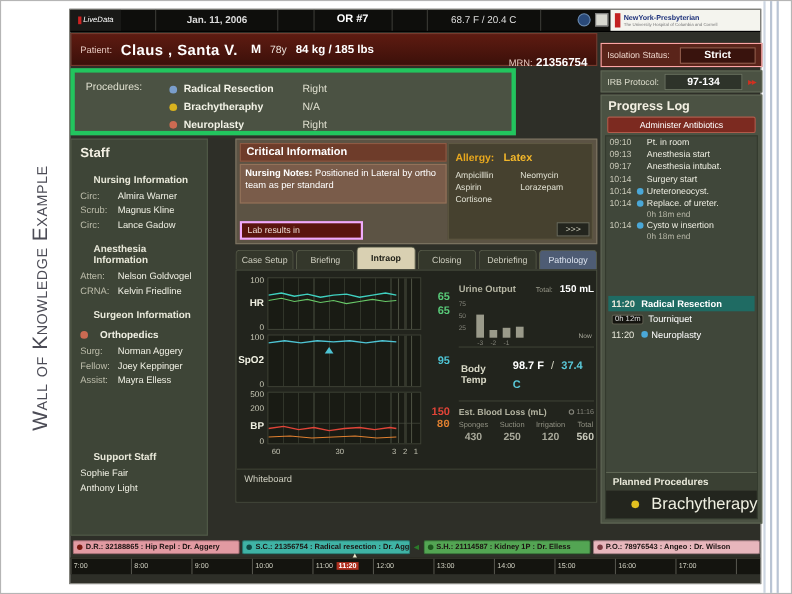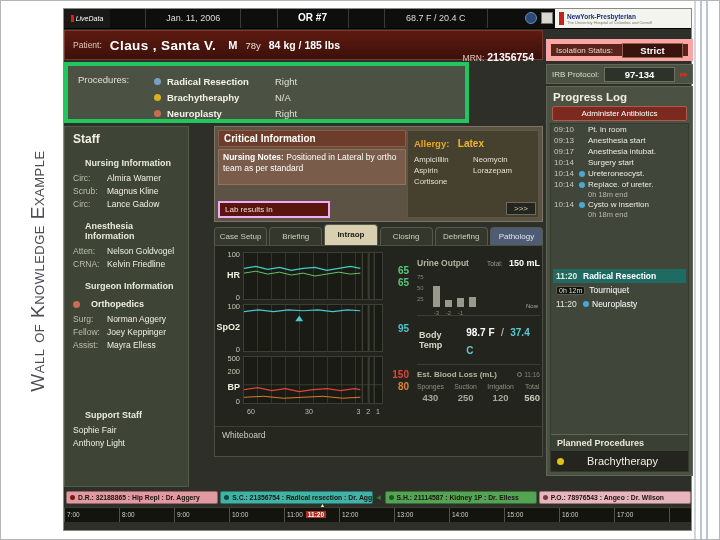--- a/index.html
+++ b/index.html
@@ -14,21 +14,21 @@
   .screen{position:absolute;left:62px;top:7px;width:629px;height:523px;background:#2e2f28;
           border:1px solid #8a8a84;box-sizing:border-box;color:#e6e6da;}
   .screen *{box-sizing:border-box;}
   
   .top-bar{position:absolute;left:0;top:0;width:100%;height:20px;background:#0e0e0c;
            border-bottom:1px solid #000;display:flex;align-items:stretch;}
   .logo-box{width:46px;display:flex;align-items:center;justify-content:center;background:#191917;}
   .logo-txt{font-size:7px;font-style:italic;color:#fff;border-left:3px solid #c22;padding-left:2px;}
   .tb-seg{border-left:1px solid #3a3a36;border-right:1px solid #3a3a36;text-align:center;
           font-size:9px;color:#ddd;line-height:18px;}
-  .tb-date{width:96px;} .tb-or{width:72px;font-weight:bold;font-size:10px;color:#fff;}
+  .tb-date{width:112px;font-weight:bold;} .tb-or{width:72px;font-weight:bold;font-size:10px;color:#fff;}
   .tb-temp{width:104px;}
   .tb-sp{flex:1;}
   .tb-icon{width:12px;height:12px;margin:3px 2px;display:inline-block;}
   .cam{background:#2a4a7a;border-radius:50%;border:1px solid #6a8ab0;}
   .win{background:#d8d8d0;border:1px solid #777;}
   .nyp-box{width:136px;background:#f4f4ee;display:flex;align-items:center;gap:3px;padding:1px 4px;}
   .nyp-mark{width:5px;height:13px;background:#c32222;}
   .nyp-name{font-size:6.5px;font-weight:bold;color:#1b2f7a;line-height:7px;}
   .nyp-sub{font-size:4px;color:#777;line-height:5px;}
   
@@ -37,21 +37,21 @@
                display:flex;align-items:center;padding:0 8px;gap:8px;}
   .pb-label{font-size:8.5px;color:#e5c8bf;}
   .pb-name{font-size:13.5px;font-weight:bold;color:#fff;letter-spacing:.4px;}
   .pb-sex{font-size:11px;font-weight:bold;color:#fff;margin-left:4px;}
   .pb-age{font-size:9.5px;color:#e8ddd5;}
   .pb-weight{font-size:10.5px;font-weight:bold;color:#fff;}
   .pb-mrn{margin-left:auto;font-size:8.5px;color:#e5c8bf;margin-top:24px;}
   .pb-mrn b{font-size:10.5px;color:#fff;margin-left:3px;}
   
   .iso-row{position:absolute;left:482px;top:30px;width:147px;height:22px;background:#5a241a;
-           border:5px solid #fca5a5;display:flex;align-items:center;gap:9px;padding:0 5px;}
+           border:1px solid #fca5a5;display:flex;align-items:center;gap:9px;padding:0 5px;}
   .iso-label{font-size:8px;color:#ecd4ca;}
   .iso-val{flex:1;background:#39130d;border:1px solid #96604e;color:#fff;font-weight:bold;
            font-size:9.5px;text-align:center;padding:1px 0;}
   .irb-row{position:absolute;left:482px;top:55px;width:147px;height:20px;background:#4b5243;
            border:1px solid #5e6654;display:flex;align-items:center;gap:5px;padding:0 5px;}
   .irb-label{font-size:8px;color:#dcdccc;}
   .irb-val{flex:1;background:#2e332a;border:1px solid #6a7260;color:#fff;font-weight:bold;
            font-size:9.5px;text-align:center;padding:1px 0;}
   .irb-more{color:#d03020;font-size:9px;letter-spacing:-1px;}
   
@@ -109,21 +109,21 @@
   .vaxis .vt{position:absolute;top:-2px;right:3px;}
   .vaxis .vm{position:absolute;top:11px;right:3px;}
   .vaxis .vn{position:absolute;top:18px;right:3px;font-size:9px;font-weight:bold;color:#f0f0e2;}
   .vaxis .vn.lo{top:26px;}
   .vaxis .vb{position:absolute;bottom:-2px;right:3px;}
   .vplot{width:140px;height:48px;background:#191b14;border:1px solid #3c4034;position:relative;
          background-image:repeating-linear-gradient(90deg,transparent 0 13px,#31352a 13px 14px);}
   .vplot svg{position:absolute;left:0;top:0;width:100%;height:100%;}
   .vvals{width:30px;display:flex;flex-direction:column;justify-content:center;align-items:flex-end;
          padding-right:4px;font-size:10px;font-weight:bold;gap:1px;}
-  .g{color:#58c878;} .c{color:#4ec4d4;} .r{color:#e04438;} .o{color:#e08030;}
+  .g{color:#58c878;} .c{color:#4ec4d4;} .r{color:#e04438;} .o{color:#e08030;font-family:Liberation Mono, monospace;}
   .ln-teal{fill:none;stroke:#3fd0c0;stroke-width:1.3;}
   .ln-green{fill:none;stroke:#68c868;stroke-width:1;}
   .ln-cyan{fill:none;stroke:#4ec4d4;stroke-width:1.3;}
   .ln-red{fill:none;stroke:#e04438;stroke-width:1.3;}
   .ln-orange{fill:none;stroke:#e08030;stroke-width:1;}
   .gl{stroke:#4a4e40;stroke-width:1;} .gh{stroke:#3a3e32;stroke-width:1;}
   .mark-cyan{fill:#4ec4d4;}
   .vxaxis{margin-left:26px;width:140px;position:relative;height:10px;font-size:7px;color:#c0c0b0;}
   .vx1{position:absolute;left:4px;} .vx2{position:absolute;left:62px;}
   .vx3{position:absolute;right:1px;letter-spacing:2px;}
@@ -174,22 +174,22 @@
   .pl-sub{padding-left:37px;font-size:7.5px;color:#b8b8a8;line-height:9px;}
   .pl-active{position:absolute;left:2px;right:2px;top:145px;}
   .pa-row{display:flex;align-items:center;padding:2px 3px;font-size:8.5px;color:#fff;}
   .pa-row.hl{background:#1f6b63;font-weight:bold;}
   .pa-time{width:27px;flex:none;color:#e8e8da;}
   .badge{background:#14140f;border:1px solid #5a5a4c;color:#ddd;font-size:7px;padding:0 2px;
          margin-right:4px;border-radius:2px;}
   .pl-planned{position:absolute;left:0;right:0;bottom:0;}
   .pp-head{background:#3a4033;border-top:1px solid #5e6654;font-size:9px;font-weight:bold;
            color:#e9e9da;padding:3px 6px;}
-  .pp-row{background:#23251e;padding:4px 6px;display:flex;align-items:center;gap:17px;
-          font-size:11px;color:#f0f0e2;}
+  .pp-row{background:#23251e;padding:4px 23px;display:flex;align-items:center;gap:5px;
+          font-size:15px;color:#f0f0e2;}
   
   .case-bars{position:absolute;left:2px;top:482px;width:625px;height:13px;display:flex;gap:2px;
              align-items:stretch;}
   .case-bar{flex:1;border-radius:2px;border:1px solid rgba(0,0,0,.35);display:flex;
             align-items:center;gap:3px;padding:0 3px;font-size:6.8px;font-weight:bold;color:#1c1412;
             white-space:nowrap;overflow:hidden;}
   .cdot{width:5px;height:5px;border-radius:50%;flex:none;}
   .d1{background:#7a1a10;}.d2{background:#0e4a44;}.d3{background:#1e5a1e;}.d4{background:#7a3a40;}
   .case-marker{width:8px;flex:none;color:#2a7a2a;font-size:8px;line-height:13px;text-align:center;}
   .time-marker{position:absolute;left:255px;top:493px;font-size:7px;color:#efe9cf;}

